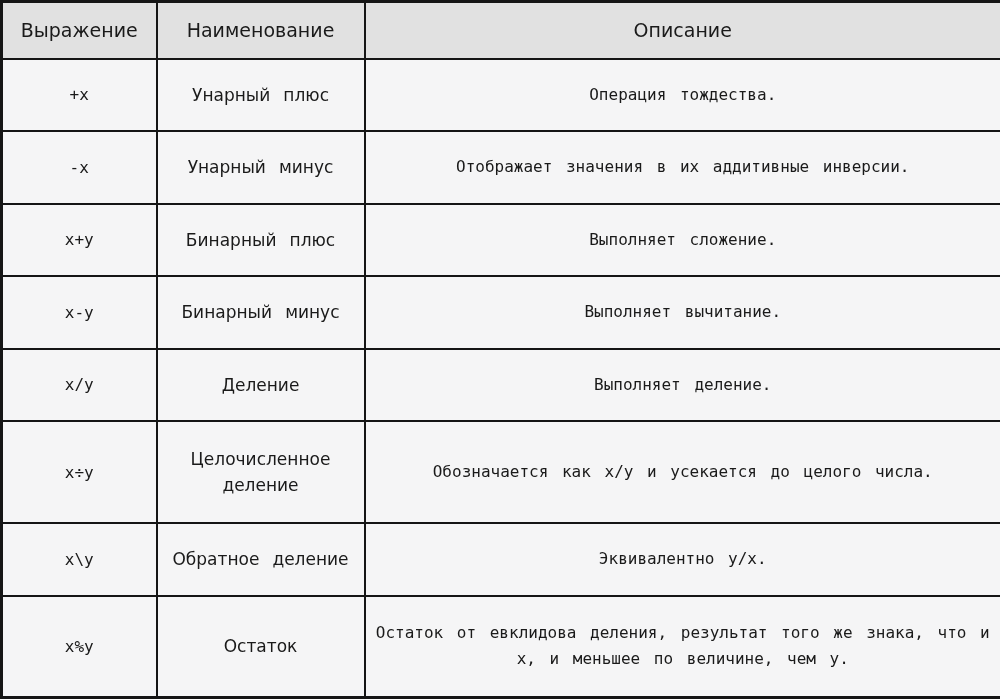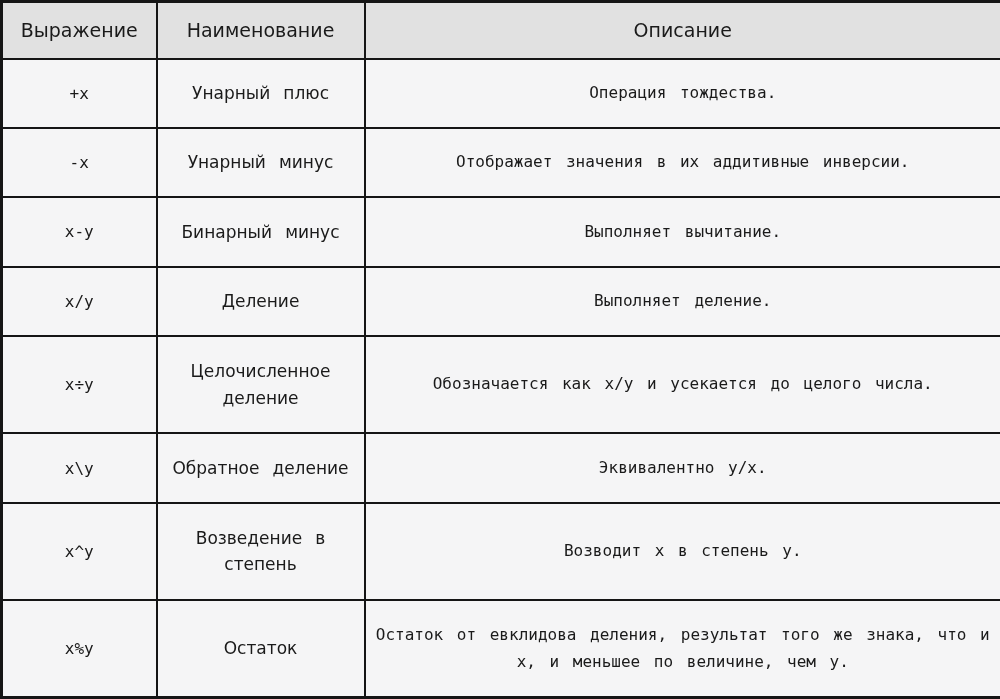--- a/index.html
+++ b/index.html
@@ -82,43 +82,43 @@
       <td class="cell-expression">+x</td>
       <td class="cell-name">Унарный плюс</td>
       <td class="cell-description">Операция тождества.</td>
     </tr>
     <tr>
       <td class="cell-expression">-x</td>
       <td class="cell-name">Унарный минус</td>
       <td class="cell-description">Отображает значения в их аддитивные инверсии.</td>
     </tr>
     <tr>
+      <td class="cell-expression">x+y</td>
+      <td class="cell-name">Бинарный плюс</td>
+      <td class="cell-description">Выполняет сложение.</td>
+    </tr>
+    <tr>
       <td class="cell-expression">x-y</td>
       <td class="cell-name">Бинарный минус</td>
       <td class="cell-description">Выполняет вычитание.</td>
     </tr>
     <tr>
       <td class="cell-expression">x/y</td>
       <td class="cell-name">Деление</td>
       <td class="cell-description">Выполняет деление.</td>
     </tr>
     <tr class="tall">
       <td class="cell-expression">x÷y</td>
       <td class="cell-name">Целочисленное деление</td>
       <td class="cell-description">Обозначается как x/y и усекается до целого числа.</td>
     </tr>
     <tr>
       <td class="cell-expression">x\y</td>
       <td class="cell-name">Обратное деление</td>
       <td class="cell-description">Эквивалентно y/x.</td>
     </tr>
     <tr class="tall">
-      <td class="cell-expression">x^y</td>
-      <td class="cell-name">Возведение в степень</td>
-      <td class="cell-description">Возводит x в степень y.</td>
-    </tr>
-    <tr class="tall">
       <td class="cell-expression">x%y</td>
       <td class="cell-name">Остаток</td>
       <td class="cell-description">Остаток от евклидова деления, результат того же знака, что и x, и меньшее по величине, чем y.</td>
     </tr>
   </tbody>
 </table>
 
 </body></html>

